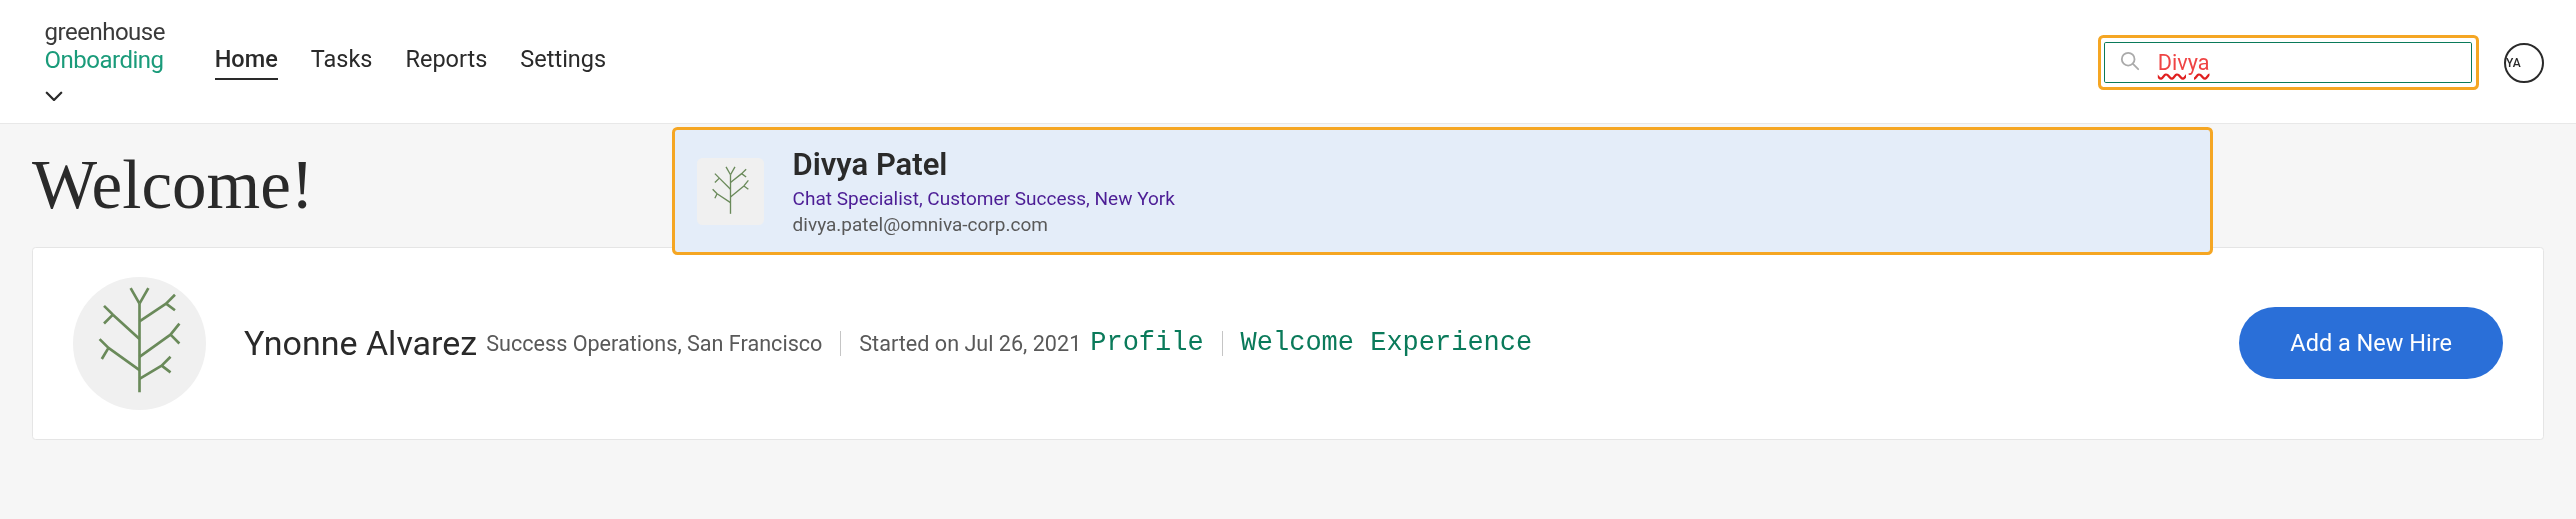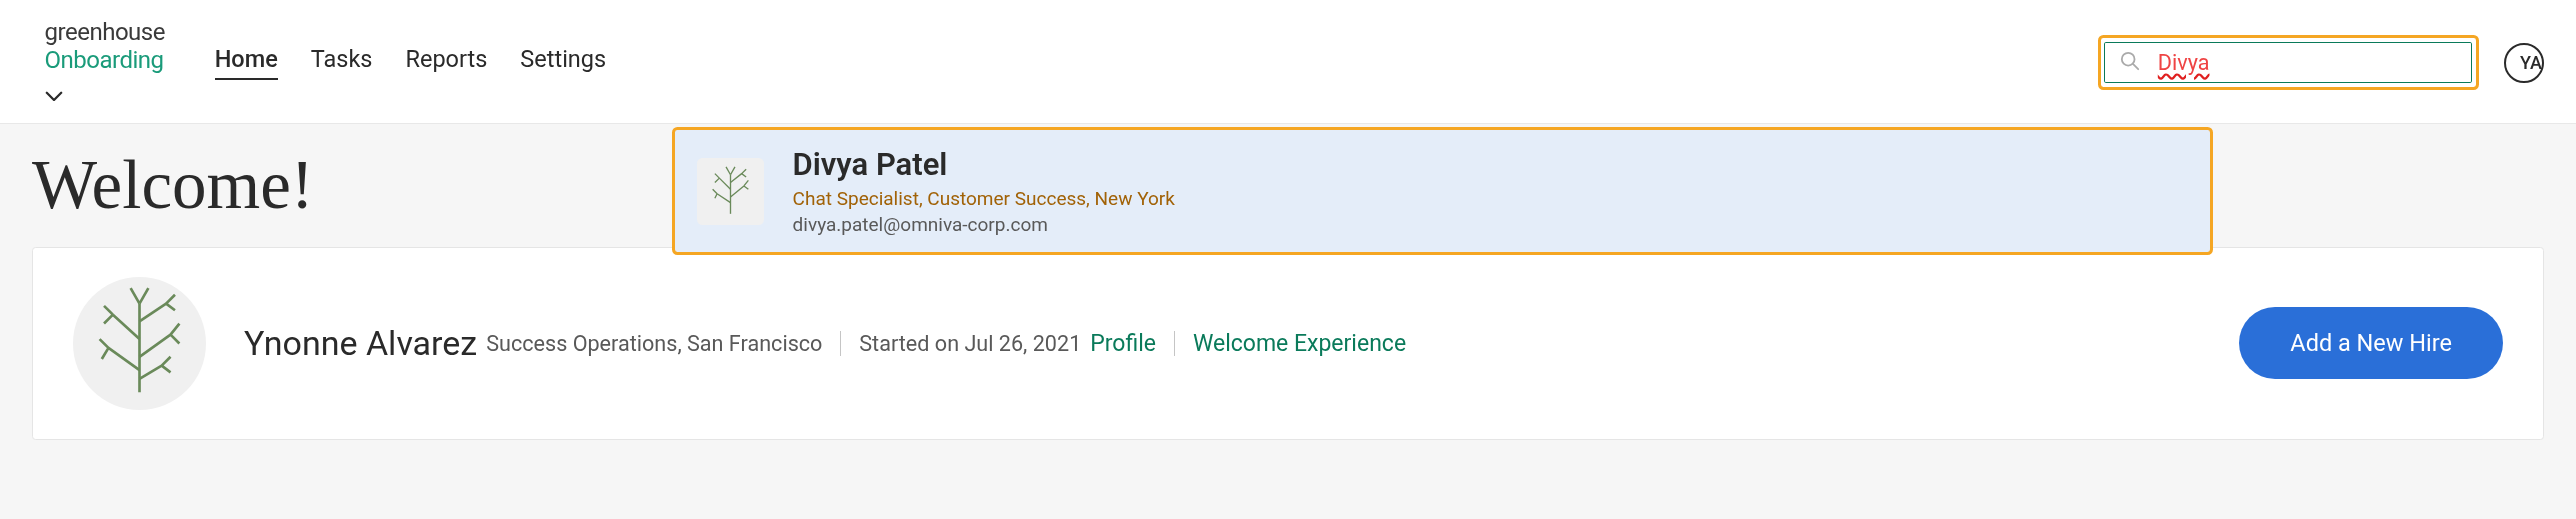--- a/index.html
+++ b/index.html
@@ -89,22 +89,22 @@
       text-decoration-style: wavy;
       text-underline-offset: 2.7px;
     }
     .avatar {
       width: 40px;
       height: 40px;
       border-radius: 50%;
       border: 2.3px solid #2a2a2a;
       display: flex;
       align-items: center;
-      justify-content: flex-end;
-      font-size: 18px;
+      justify-content: flex-start;
+      font-size: 12px;
       color: #2a2a2a;
       font-weight: 500;
     }
     .content {
       background: #f6f6f6;
       padding: 21.6px 32px;
       position: relative;
       border-top: 0.9px solid #e8e8e8;
       height: calc(100% - 81px);
     }
@@ -144,21 +144,21 @@
       flex-direction: column;
       gap: 3.6px;
     }
     .result-name {
       font-size: 31px;
       font-weight: 600;
       color: #2a2a2a;
     }
     .result-role {
       font-size: 19px;
-      color: #a16207;
+      color: #4c1d95;
     }
     .result-email {
       font-size: 19px;
       color: #595959;
     }
     .user-card {
       background: #ffffff;
       border: 0.9px solid #e5e5e5;
       border-radius: 3.6px;
       padding: 29px 40px;
@@ -194,21 +194,22 @@
     }
     .divider {
       width: 0.9px;
       height: 25px;
       background: #c5c5c5;
       margin: 0 18px;
     }
     .user-links {
       display: flex;
       align-items: center;
-      font-size: 23px;
+      font-size: 27px;
+      font-family: Liberation Mono, monospace;
     }
     .link {
       color: #0a7a5a;
       cursor: pointer;
     }
     .add-button {
       margin-left: auto;
       background: #2a6fd8;
       color: #ffffff;
       border: none;

